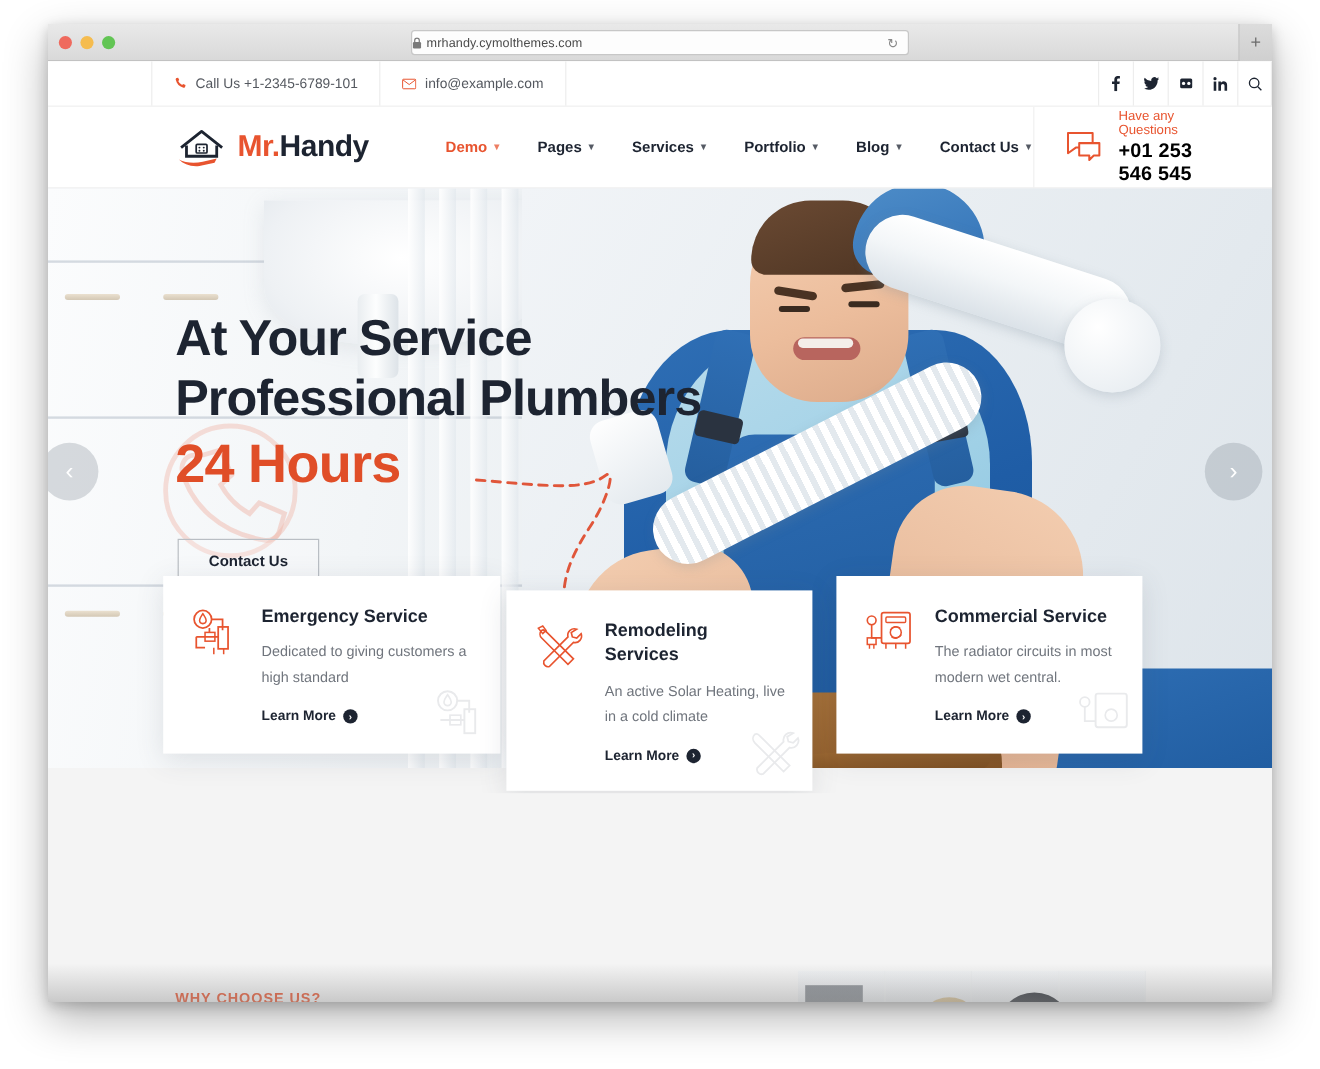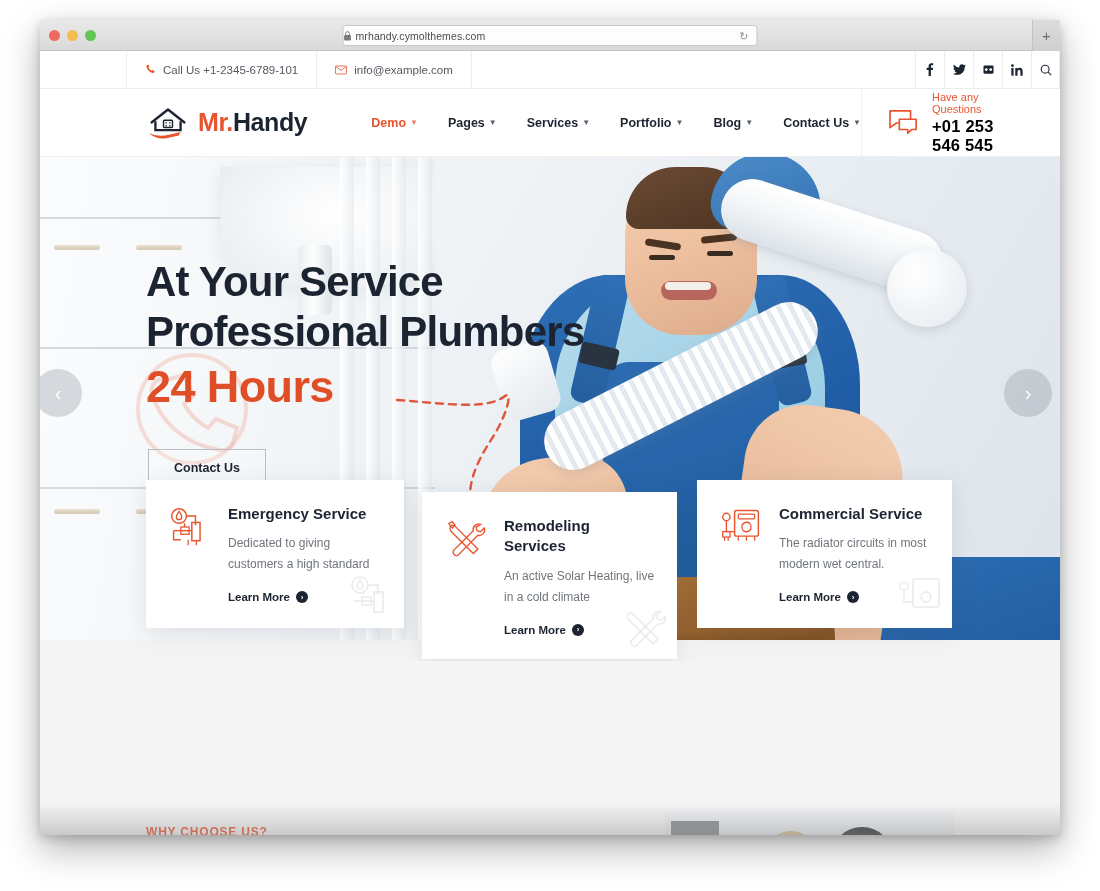--- a/index.html
+++ b/index.html
@@ -355,21 +355,21 @@
     position: absolute; left: 0; right: 0; top: 429px; height: 180px;
   }
   .card {
     position: absolute;
     background: #ffffff;
     box-shadow: 0 5px 22px rgba(60,70,85,0.13);
     padding: 24px 22px 20px 22px;
     display: flex; gap: 16px;
     overflow: hidden;
   }
-  .card-a { left: 106px; top: 0; width: 258px; height: 148px; }
+  .card-a { left: 96px; top: 0; width: 281px; height: 148px; }
   .card-b { left: 382px; top: 12px; width: 255px; height: 167px; }
   .card-c { left: 657px; top: 0; width: 255px; height: 148px; }
   .card-ico { color: #e8542f; flex: 0 0 auto; margin-top: 2px; }
   .card-body { flex: 1; min-width: 0; position: relative; z-index: 2; }
   .card-title {
     font-size: 15px; font-weight: 700; color: #1d2431;
     line-height: 1.35; margin-bottom: 9px;
   }
   .card-desc {
     font-size: 12px; color: #70757d; line-height: 1.75; margin-bottom: 12px;

